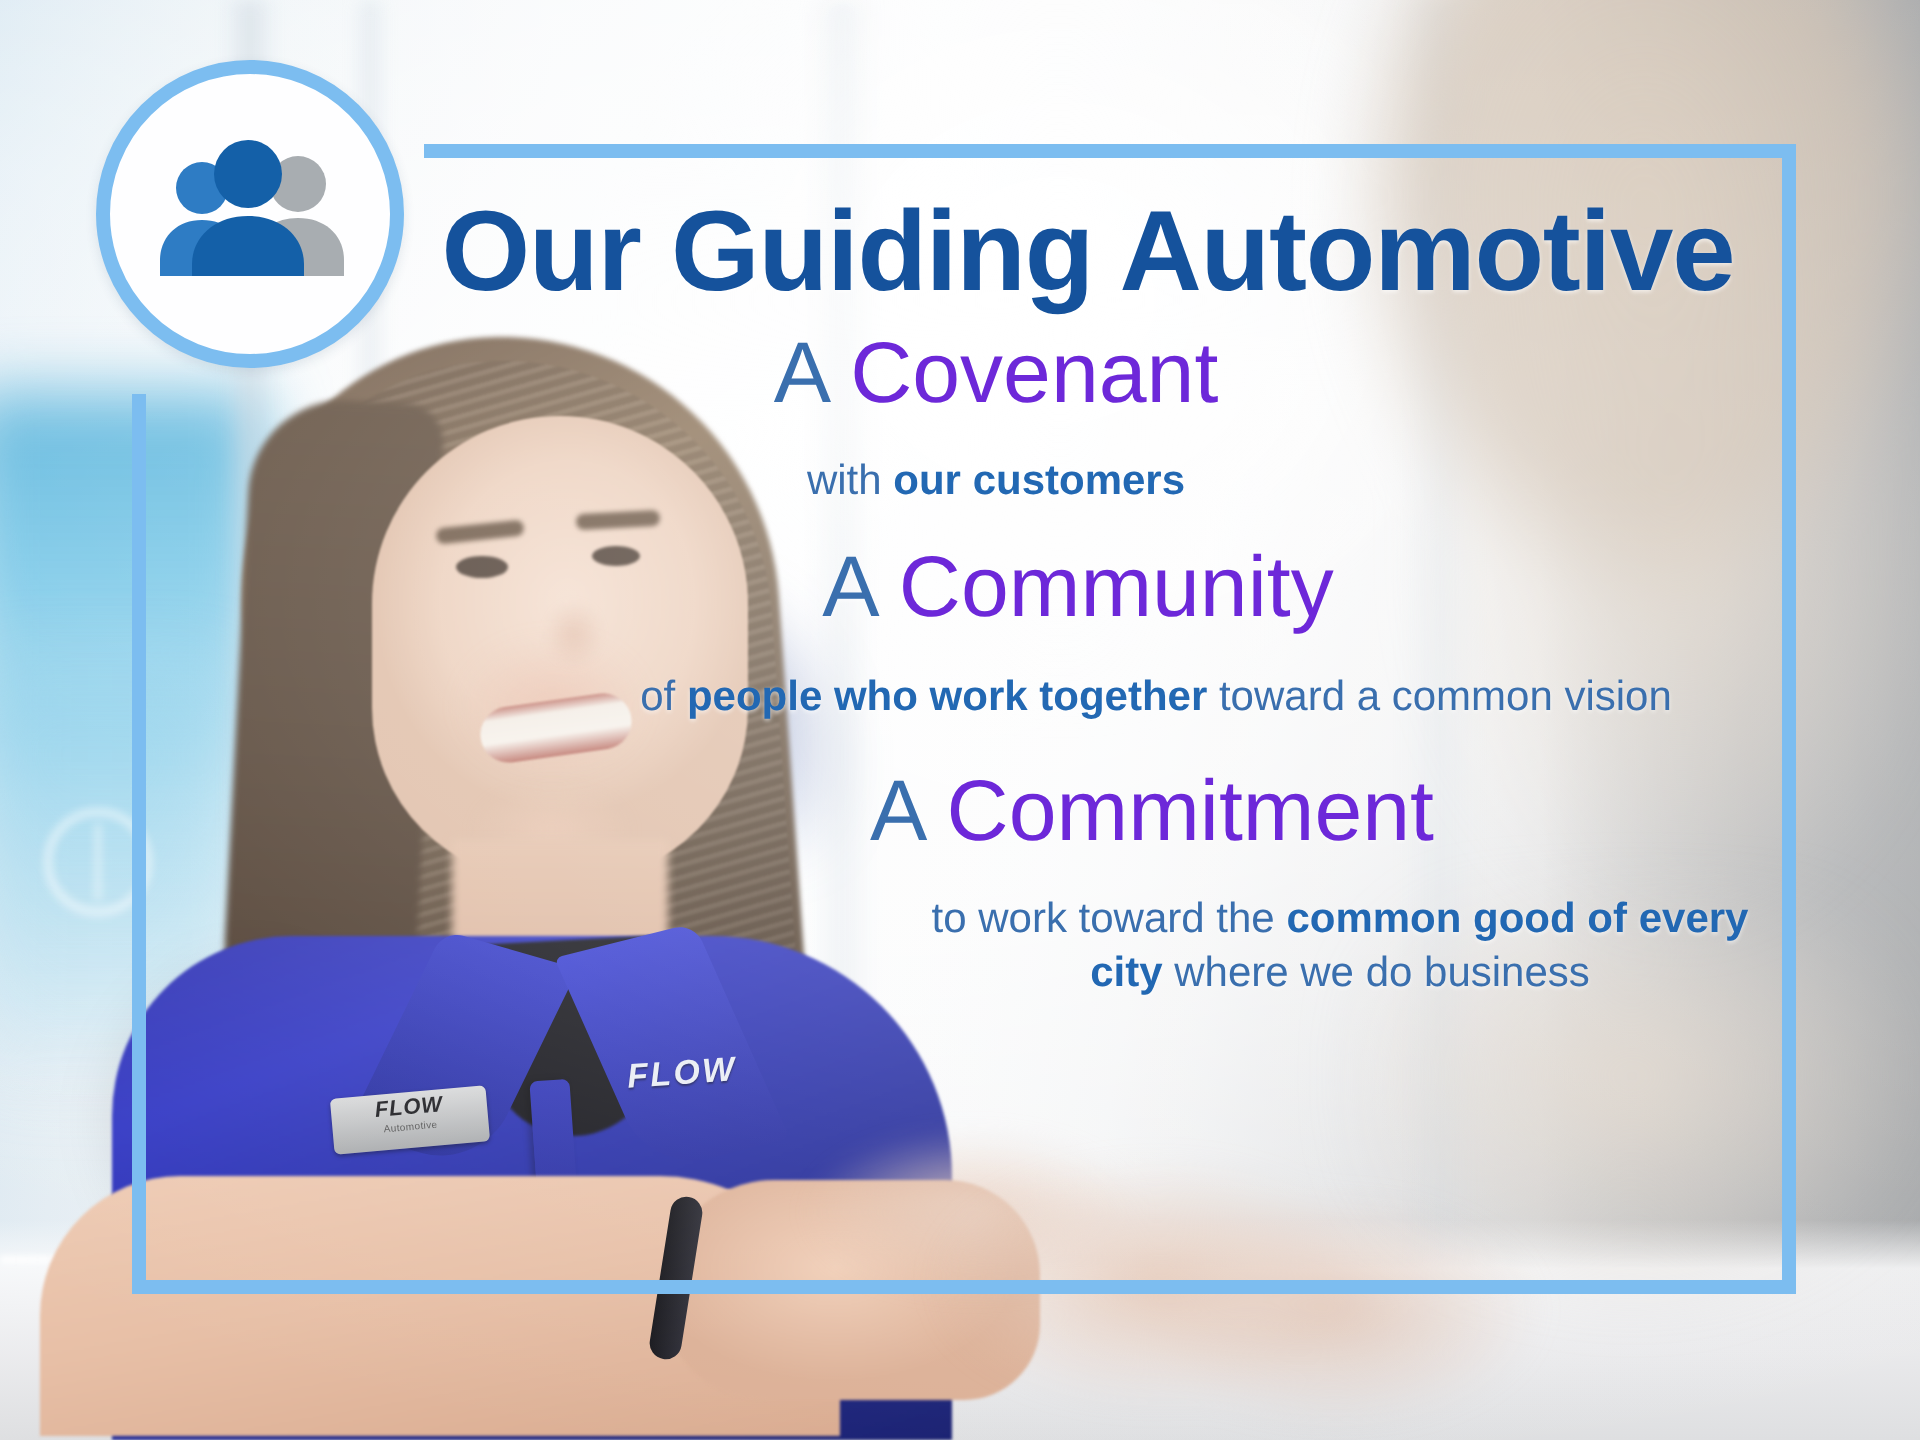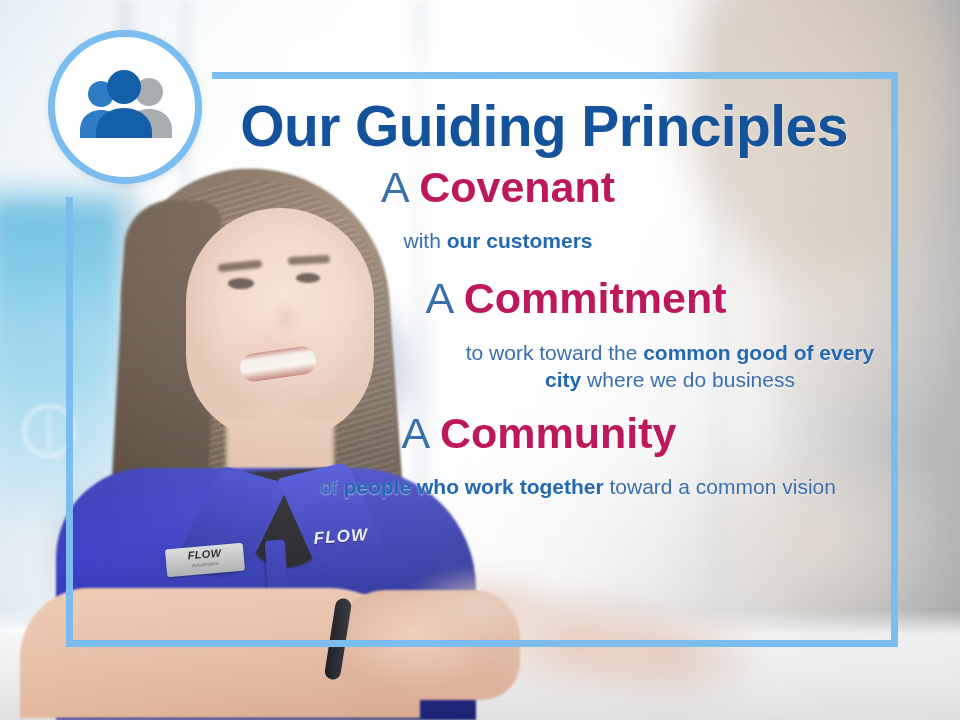--- a/index.html
+++ b/index.html
@@ -430,21 +430,21 @@
   .principle { margin-top: 10px; }
   .p-head {
     font-family: "Liberation Sans", sans-serif;
     font-size: 43px;
     line-height: 1.05;
     color: #2f6db4;
     white-space: nowrap;
     text-shadow: 0 1px 2px rgba(255,255,255,0.6);
   }
   .p-head .art { font-weight: normal; color: #3a6fae; }
-  .p-head .word { font-weight: bold; color: #be185d; }
+  .p-head .word { font-weight: normal; color: #6d28d9; }
 
   .p-sub {
     font-family: "Liberation Sans", sans-serif;
     font-size: 21px;
     line-height: 1.30;
     color: #3a6fae;
     margin-top: 17px;
     text-shadow: 0 1px 2px rgba(255,255,255,0.6);
   }
   .p-sub b { font-weight: bold; color: #2268b3; }
@@ -532,47 +532,47 @@
         <path d="M30 41c-13 0-21 9-21 20v8h42v-8c0-11-8-20-21-20z" fill="#2E7CC4"></path>
 
         <circle cx="53" cy="18" r="17" fill="#1460A8"></circle>
         <path d="M53 39c-17 0-28 11-28 24v6h56v-6c0-13-11-24-28-24z" fill="#1460A8"></path>
       </svg>
     </span>
   </div>
 
   <div class="content">
 
-    <h1 class="poster-title">Our Guiding Principles</h1>
+    <h1 class="poster-title">Our Guiding Automotive</h1>
 
     <div class="principle covenant">
       <div class="p-head">
         <span class="art">A</span>
         <span class="word">Covenant</span>
       </div>
       <div class="p-sub">
         <span>with </span><b>our customers</b>
       </div>
     </div>
 
+    <div class="principle community">
+      <div class="p-head">
+        <span class="art">A</span>
+        <span class="word">Community</span>
+      </div>
+      <div class="p-sub">
+        <span>of </span><b>people who work together</b><span> toward a common vision</span>
+      </div>
+    </div>
+
     <div class="principle commitment">
       <div class="p-head">
         <span class="art">A</span>
         <span class="word">Commitment</span>
       </div>
       <div class="p-sub">
         <span>to work toward the </span><b>common good of every city</b><span> where we do business</span>
       </div>
     </div>
 
-    <div class="principle community">
-      <div class="p-head">
-        <span class="art">A</span>
-        <span class="word">Community</span>
-      </div>
-      <div class="p-sub">
-        <span>of </span><b>people who work together</b><span> toward a common vision</span>
-      </div>
-    </div>
-
   </div>
 
 </div>
 
 </body></html>

